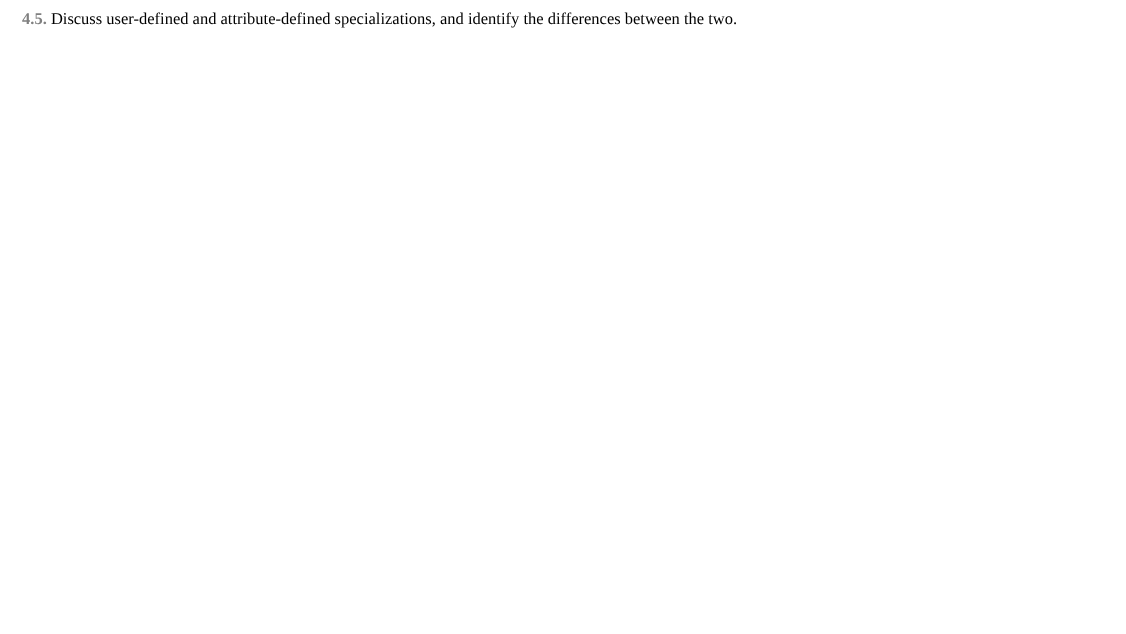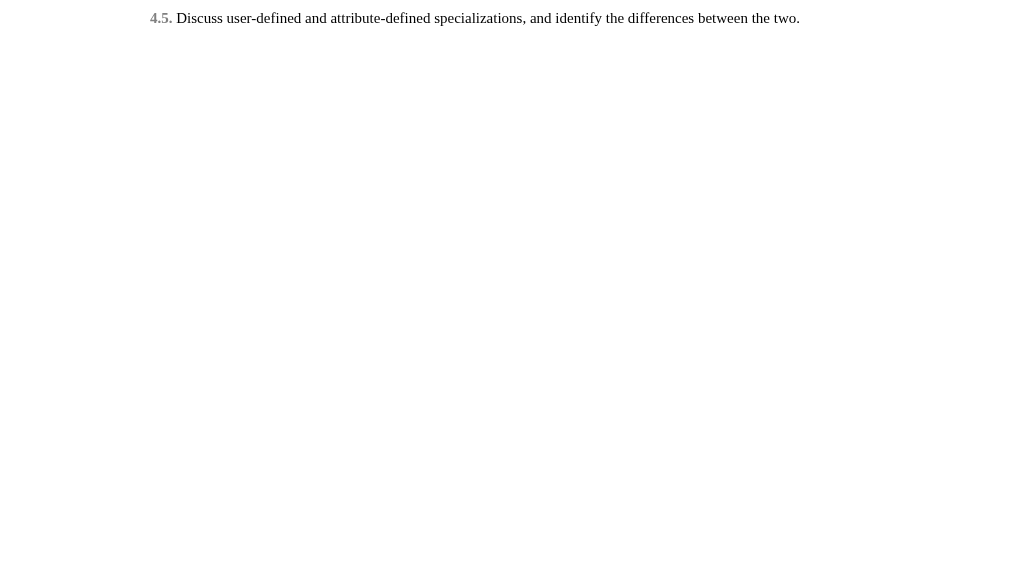--- a/index.html
+++ b/index.html
@@ -12,21 +12,20 @@
       height: 576px;
       background: #ffffff;
       font-family: Georgia, 'Times New Roman', Times, serif;
       font-size: 15px;
       line-height: 1.4;
       color: #000000;
       padding: 8px 20px;
     }
     .question-block {
       max-width: 780px;
-      text-align: right;
     }
     .question-number {
       color: #808080;
       font-weight: bold;
     }
     .question-text {
       color: #000000;
     }
   </style>
 </head>

